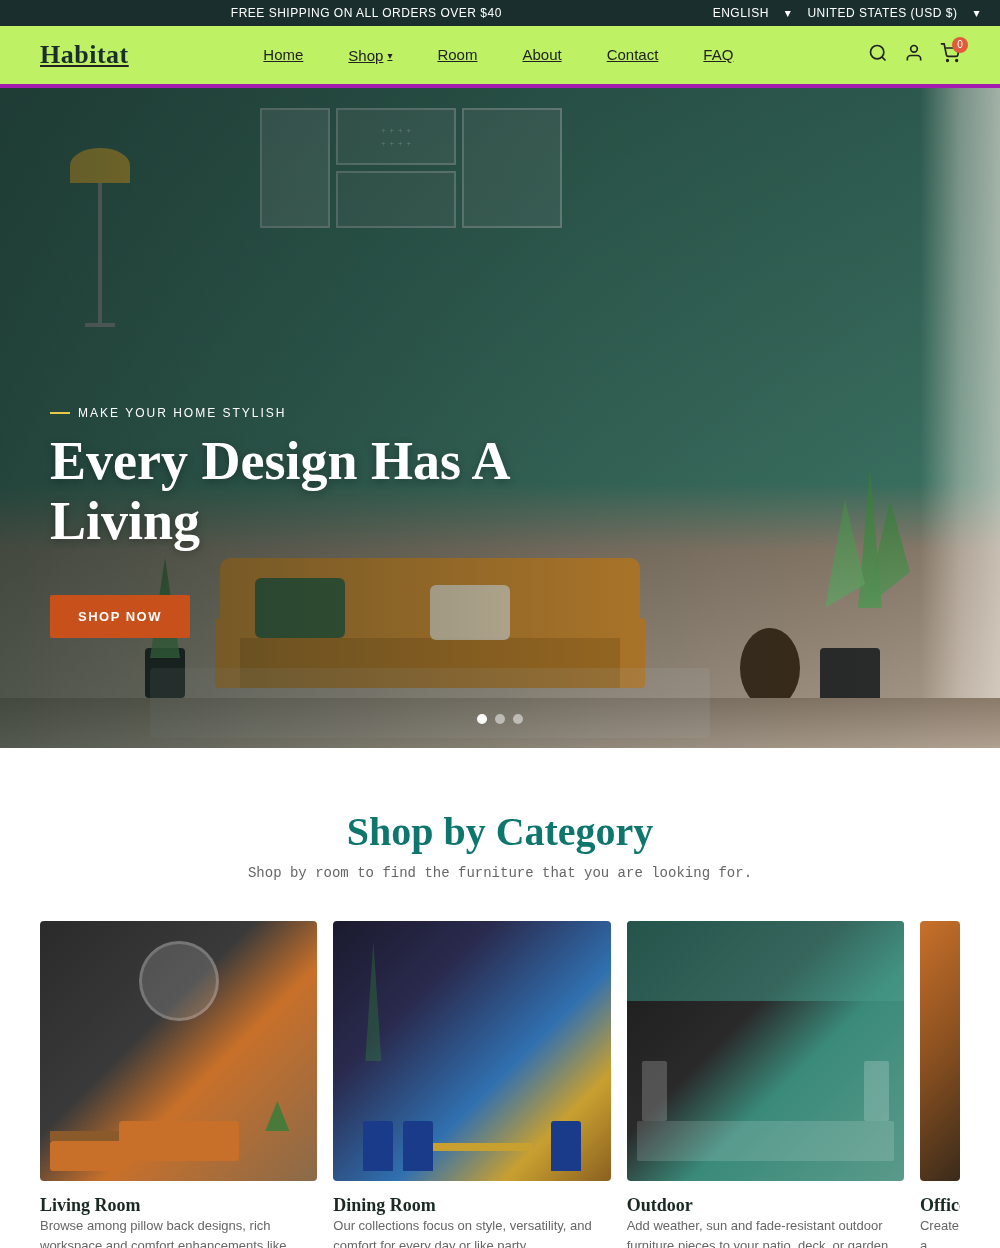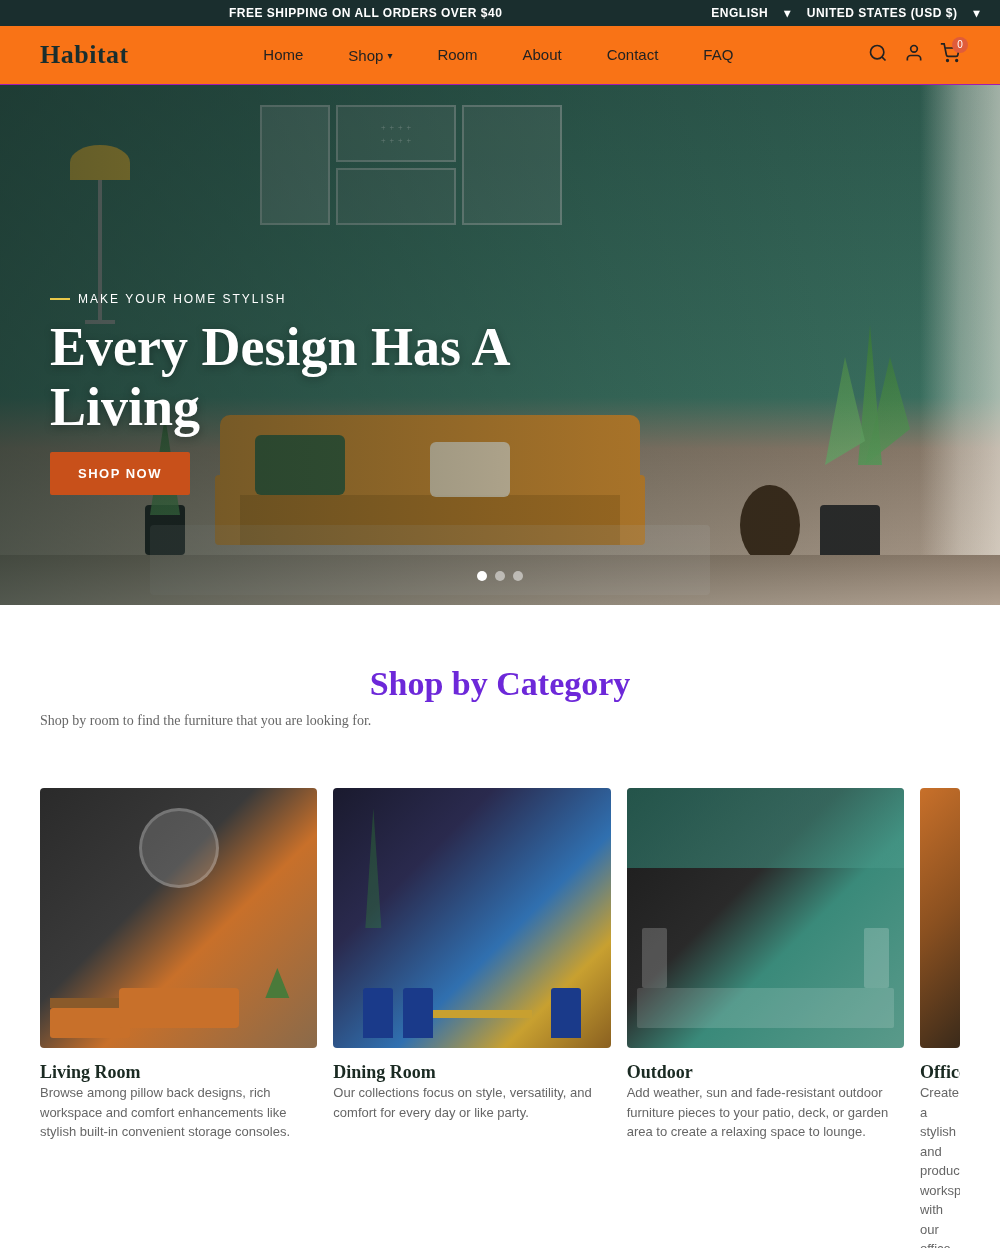--- a/index.html
+++ b/index.html
@@ -9,33 +9,33 @@
     .top-bar {
       background: #1a2e2e;
       color: #fff;
       font-size: 12px;
       font-family: Arial, sans-serif;
       display: flex;
       justify-content: center;
       align-items: center;
       padding: 6px 20px;
       letter-spacing: 0.5px;
-      font-weight: bold;
     }
     .top-bar-center { flex: 1; text-align: center; }
     .top-bar-right { display: flex; gap: 16px; align-items: center; font-size: 12px; }
 
     
     .header {
       display: flex;
       align-items: center;
       justify-content: space-between;
       padding: 14px 40px;
-      border-bottom: 1px solid #a21caf;
-      background: #f97316;
+      border-bottom: 4px solid #a21caf;
+      background: #bef264;
+      text-decoration: underline;
     }
     .logo {
       font-size: 26px;
       font-family: Georgia, serif;
       font-weight: bold;
       color: #1a2e2e;
       letter-spacing: 0.5px;
     }
     .nav {
       display: flex;
@@ -65,21 +65,21 @@
       font-size: 10px;
       width: 16px; height: 16px;
       display: flex; align-items: center; justify-content: center;
       font-family: Arial, sans-serif;
     }
 
     
     .hero {
       position: relative;
       width: 100%;
-      height: 520px;
+      height: 660px;
       background: linear-gradient(135deg, #2d5a4e 0%, #3d7a6a 30%, #4a8a7a 60%, #c8b89a 100%);
       overflow: hidden;
     }
     .hero-bg {
       position: absolute; inset: 0;
       background:
         linear-gradient(to right, rgba(20,40,35,0.6) 0%, rgba(20,40,35,0.2) 60%, transparent 100%);
     }
     
     .hero-room {
@@ -106,21 +106,21 @@
       content: '';
       display: inline-block;
       width: 20px; height: 2px;
       background: #e8c84a;
     }
     .hero-title {
       font-size: 54px;
       font-family: Georgia, serif;
       font-weight: bold;
       line-height: 1.1;
-      margin-bottom: 15px;
+      margin-bottom: 44px;
       text-shadow: 0 2px 8px rgba(0,0,0,0.3);
     }
     .hero-btn {
       background: #c8501a;
       color: #fff;
       border: none;
       padding: 14px 28px;
       font-family: Arial, sans-serif;
       font-size: 13px;
       font-weight: bold;
@@ -141,32 +141,32 @@
       border-radius: 50%;
       background: rgba(255,255,255,0.5);
       border: none; cursor: pointer;
     }
     .hero-dot.active { background: #fff; }
 
     
     .section { padding: 60px 40px; }
     .section-title {
       text-align: center;
-      font-size: 34px;
+      font-size: 40px;
       font-family: Georgia, serif;
       font-weight: bold;
-      color: #6d28d9;
+      color: #0f766e;
       margin-bottom: 10px;
     }
     .section-subtitle {
-      text-align: left;
-      font-family: Liberation Serif, serif;
+      text-align: center;
+      font-family: Liberation Mono, monospace;
       font-size: 14px;
       color: #666;
-      margin-bottom: 59px;
+      margin-bottom: 40px;
     }
 
     .category-grid {
       display: flex;
       gap: 16px;
       overflow: hidden;
     }
     .category-card {
       flex: 1;
       min-width: 0;

